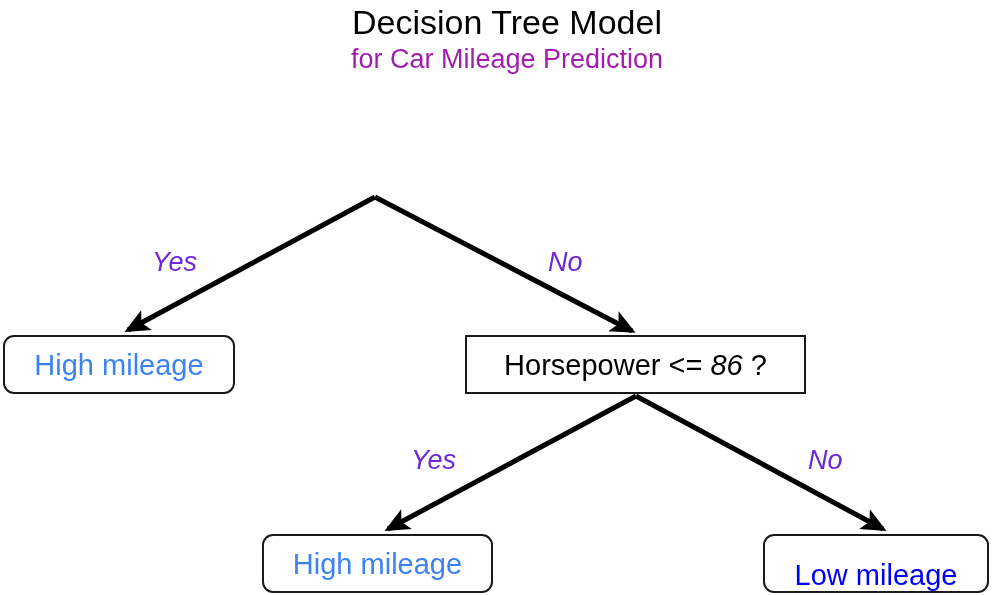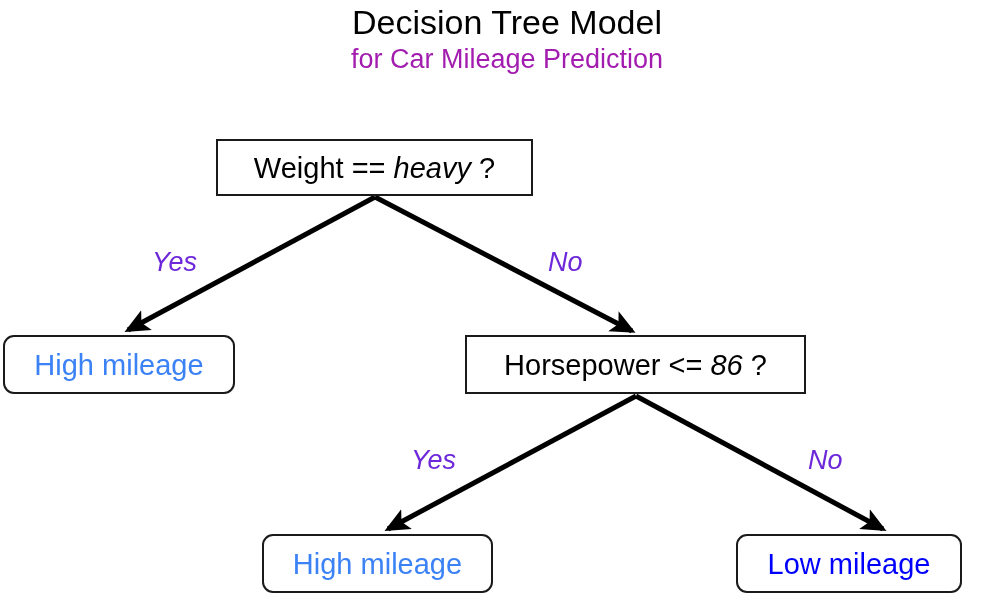--- a/index.html
+++ b/index.html
@@ -85,21 +85,21 @@
   }
   .leaf .node-text.low {
     color: #0000fe;
   }
 
   
   #node-root      { left: 216px; top: 139px; width: 317px; height: 57px; }
   #node-high-1    { left: 3px;   top: 335px; width: 232px; height: 59px; }
   #node-hp        { left: 465px; top: 335px; width: 341px; height: 59px; }
   #node-high-2    { left: 262px; top: 534px; width: 231px; height: 59px; }
-  #node-low       { left: 736px; top: 534px; width: 226px; height: 59px; }
+  #node-low       { left: 763px; top: 534px; width: 226px; height: 59px; align-items: flex-end; }
 
   
   .edge-label {
     position: absolute;
     font-size: 27px;
     line-height: 30px;
     font-style: italic;
     color: #6d28d9;
     white-space: nowrap;
     user-select: none;
@@ -128,23 +128,20 @@
 
     <line x1="375" y1="197" x2="128" y2="330" stroke="#000000" stroke-width="5" marker-end="url(#arrowhead)"></line>
 
     <line x1="375" y1="197" x2="632" y2="331" stroke="#000000" stroke-width="5" marker-end="url(#arrowhead)"></line>
 
     <line x1="636" y1="396" x2="388" y2="529" stroke="#000000" stroke-width="5" marker-end="url(#arrowhead)"></line>
 
     <line x1="636" y1="396" x2="883" y2="529" stroke="#000000" stroke-width="5" marker-end="url(#arrowhead)"></line>
   </svg>
 
-  <div class="node decision" id="node-root">
-    <span class="node-text"><span>Weight == </span><span class="em">heavy</span><span> ?</span></span>
-  </div>
 
   <div class="node leaf" id="node-high-1">
     <span class="node-text high">High mileage</span>
   </div>
 
   <div class="node decision" id="node-hp">
     <span class="node-text"><span>Horsepower &lt;= </span><span class="em">86</span><span> ?</span></span>
   </div>
 
   <div class="node leaf" id="node-high-2">

